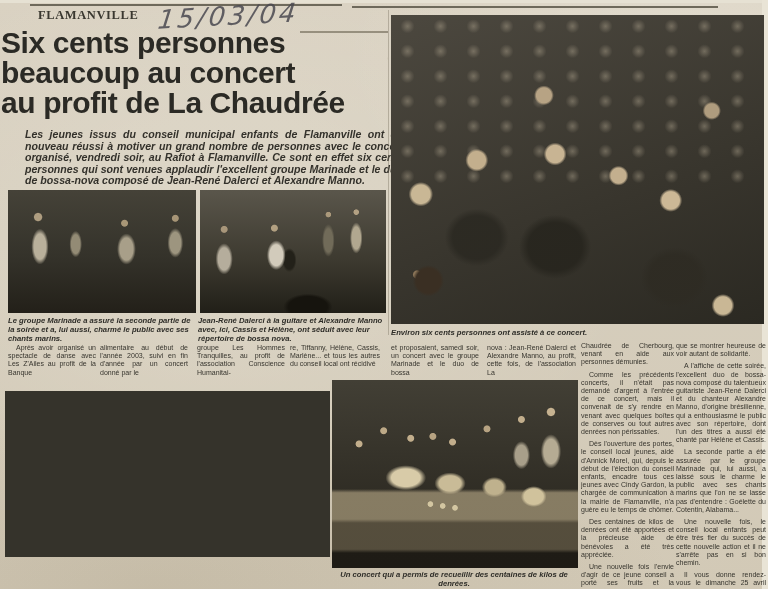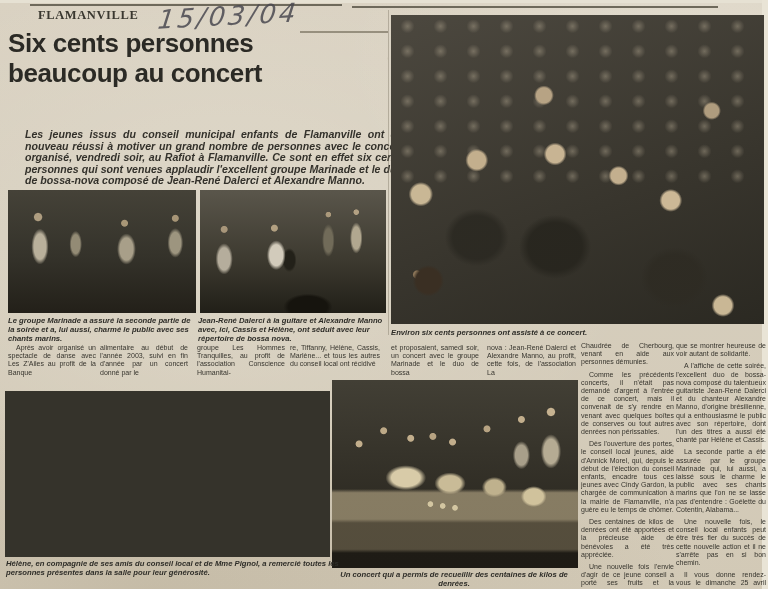--- a/index.html
+++ b/index.html
@@ -25,22 +25,22 @@
                font-size:26px;letter-spacing:3px;color:#4a4950;
                transform:rotate(-3deg) skewX(-10deg);opacity:.85;}
 
   .backside{position:absolute;left:344px;top:8px;width:44px;height:185px;overflow:hidden;
             opacity:.45;color:#8d8152;}
   .backside .mirror{transform:scaleX(-1);transform-origin:center;width:120px;}
   .backside .bt1{font-weight:700;font-size:11px;}
   .backside .bt2{font-weight:700;font-size:17px;margin-top:6px;letter-spacing:-.5px;}
   .backside .bt3{font-weight:700;font-size:17px;margin-top:2px;letter-spacing:-.5px;}
 
-  .headline{position:absolute;left:8px;top:28px;width:352px;margin:0;
-            font-size:26px;line-height:30px;font-weight:700;letter-spacing:-.4px;color:#2b2a25;}
+  .headline{position:absolute;left:1px;top:28px;width:352px;margin:0;
+            font-size:30px;line-height:30px;font-weight:700;letter-spacing:-.4px;color:#2b2a25;}
   .headline span{display:block;}
 
   .lead{position:absolute;left:8px;top:112px;width:378px;margin:17px;
         font-style:italic;font-weight:700;font-size:10.6px;line-height:11.6px;
         text-align:justify;color:#33312b;}
 
   .photo{position:absolute;overflow:hidden;background:#35332b;}
   .p-band{left:8px;top:190px;width:188px;height:123px;
     background:
       radial-gradient(ellipse 11px 23px at 17% 46%, #b9b09b 0 55%, rgba(185,176,155,0) 78%),
@@ -165,20 +165,21 @@
     <div class="mirror">
       <div class="bt1">ONALES</div>
       <div class="bt2">Albert M</div>
       <div class="bt3">beaucoup</div>
     </div>
   </div>
 
   <h1 class="headline">
     <span>Six cents personnes</span>
     <span>beaucoup au concert</span>
+    <span>au profit de La Chaudrée</span>
   </h1>
 
   <p class="lead">Les jeunes issus du conseil municipal enfants de Flamanville ont de nouveau réussi à motiver un grand nombre de personnes avec le concert organisé, vendredi soir, au Rafiot à Flamanville. Ce sont en effet six cents personnes qui sont venues applaudir l'excellent groupe Marinade et le duo de bossa-nova composé de Jean-René Dalerci et Alexandre Manno.</p>
 
   <div class="photo p-band"></div>
   <div class="photo p-duo"></div>
   <div class="photo p-aud">
     <div class="aud-dots"></div>
     <div class="aud-faces"></div>
   </div>
@@ -203,21 +204,20 @@
   <div class="minicol c5">
       <p>et proposaient, samedi soir, un concert avec le groupe Marinade et le duo de bossa</p>
     </div>
   <div class="minicol c6">
       <p>nova : Jean-René Dalerci et Alexandre Manno, au profit, cette fois, de l'association La</p>
     </div>
 
   <div class="photo p-children"></div>
   <div class="photo p-food"></div>
 
-  <div class="cap cap-children">Hélène, en compagnie de ses amis du conseil local et de Mme Pignol, a remercié toutes les personnes présentes dans la salle pour leur générosité.</div>
   <div class="cap cap-food">Un concert qui a permis de recueillir des centaines de kilos de denrées.</div>
 
   <div class="tallcol c7">
     <p>Chaudrée de Cherbourg, venant en aide aux personnes démunies.</p>
     <p class="indent">Comme les précédents concerts, il n'était pas demandé d'argent à l'entrée de ce concert, mais il convenait de s'y rendre en venant avec quelques boîtes de conserves ou tout autres denrées non périssables.</p>
     <p class="indent">Dès l'ouverture des portes, le conseil local jeunes, aidé d'Annick Morel, qui, depuis le début de l'élection du conseil enfants, encadre tous ces jeunes avec Cindy Gardon, la chargée de communication à la mairie de Flamanville, n'a guère eu le temps de chômer.</p>
     <p class="indent">Des centaines de kilos de denrées ont été apportées et la précieuse aide de bénévoles a été très appréciée.</p>
     <p class="indent">Une nouvelle fois l'envie d'agir de ce jeune conseil a porté ses fruits et la présidente de l'association La Chaudrée, Mme Pignol ne pouvait</p>
   </div>
 

